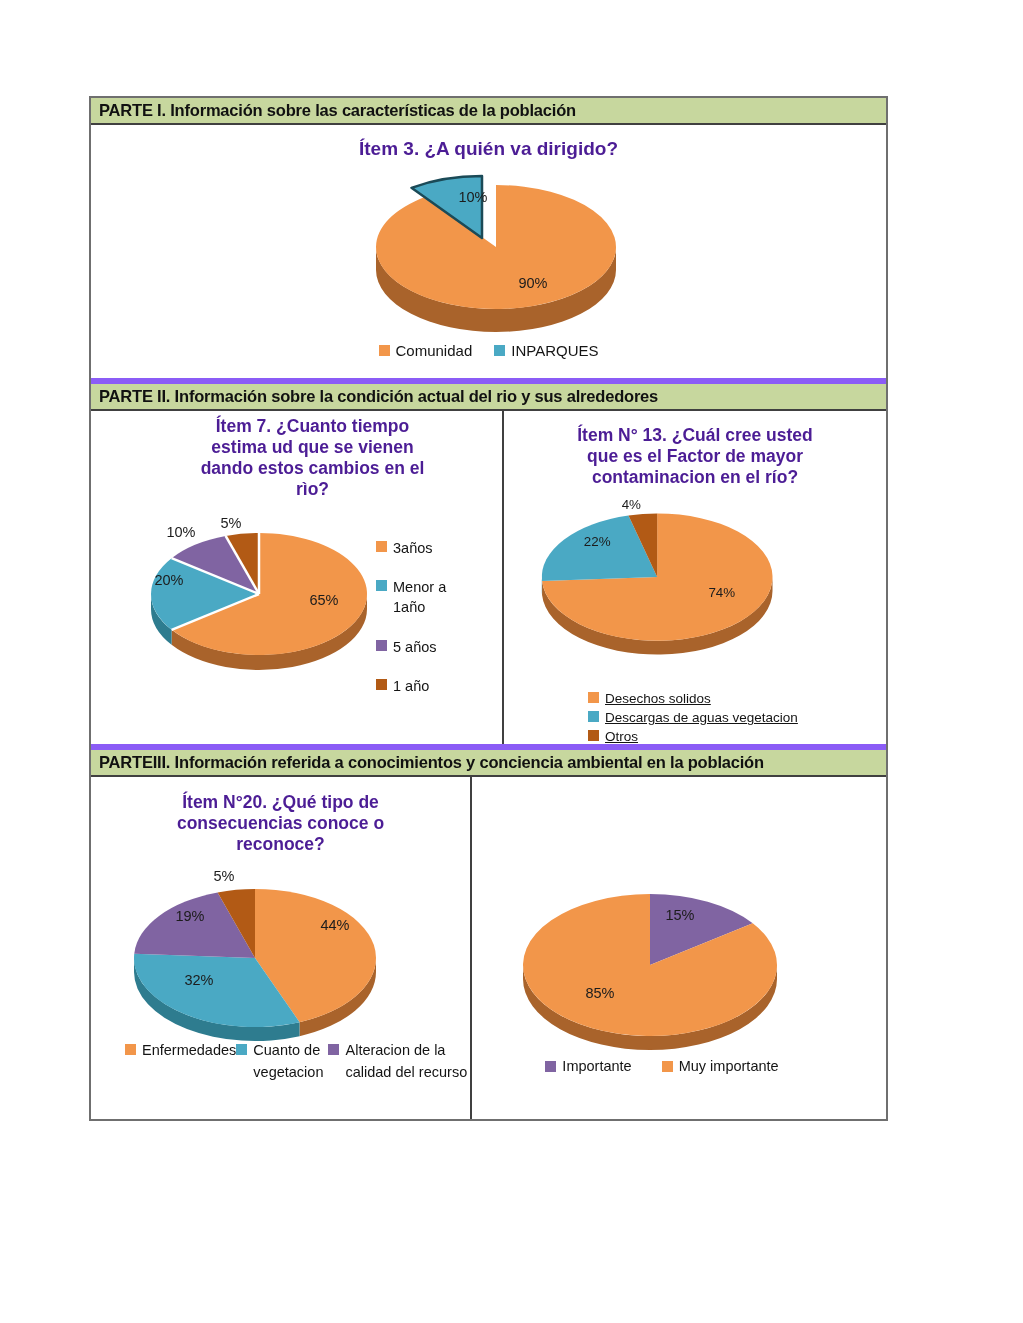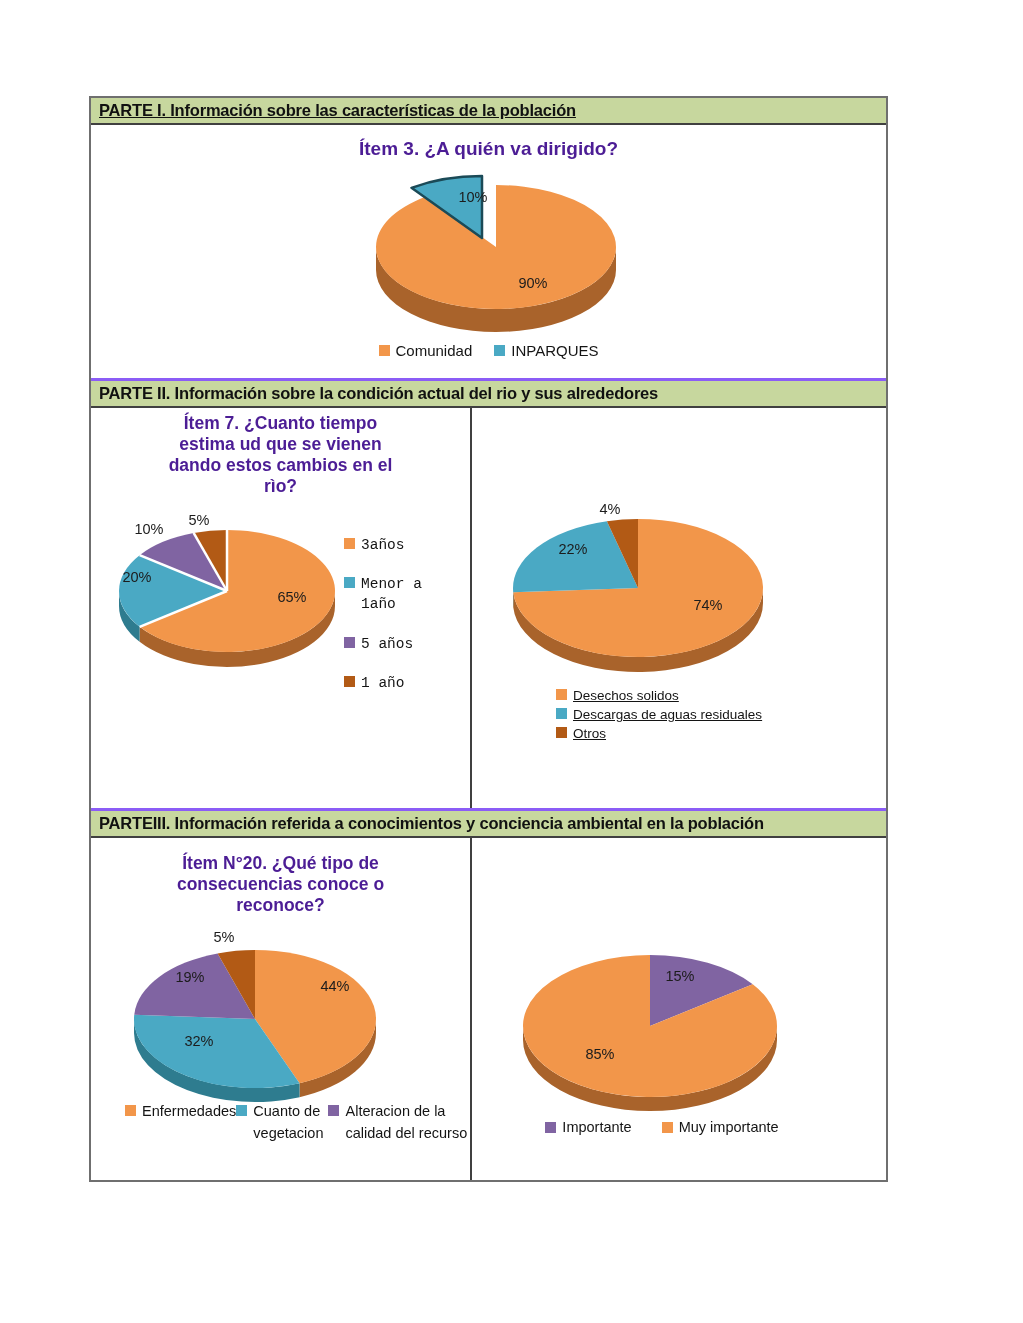--- a/index.html
+++ b/index.html
@@ -1,45 +1,45 @@
 <!DOCTYPE html>
 <html><head>
 <meta charset="utf-8">
 <style>
   html,body{margin:0;padding:0;background:#fff;}
   .page{position:relative;width:1023px;height:1323px;background:#ffffff;overflow:hidden;
         font-family:"Liberation Sans",sans-serif;color:#111;}
   .doc{position:absolute;left:89px;top:96px;width:799px;border:2px solid #6f6f6f;
        background:#fff;box-sizing:border-box;}
   .sec-header{background:#C7D79E;height:25px;line-height:25px;font-weight:700;font-size:16.5px;
-              padding-left:8px;border-top:3px solid #8b5cf6;border-bottom:2px solid #404040;
+              padding-left:8px;border-top:6px solid #8b5cf6;border-bottom:2px solid #404040;
               letter-spacing:-0.2px;white-space:nowrap;overflow:hidden;}
-  .doc .sec-header:first-child{border-top:none;text-decoration:underline;}
+  .doc .sec-header:first-child{border-top:none;}
   .row{display:flex;}
   .row1{height:253px;}
-  .row2{height:400px;}
+  .row2{height:333px;margin-left:32px;}
   .row3{height:342px;}
   .cell{position:relative;flex:1;min-width:0;}
   .cell.left{flex:0 0 379px;border-right:2px solid #404040;}
   .svg-holder{position:absolute;inset:0;}
   .svg-holder svg{display:block;width:100%;height:100%;}
   .chart-title{position:absolute;left:0;right:0;text-align:center;font-weight:700;color:#4c1d95;
                white-space:pre-line;z-index:2;}
   .c-item3  .chart-title{top:12px;font-size:19px;line-height:23px;}
   .c-item7  .chart-title{top:5px;font-size:17.5px;line-height:21px;}
   .c-item13 .chart-title{top:14px;font-size:17.5px;line-height:21px;}
   .c-item20 .chart-title{top:15px;font-size:17.5px;line-height:21px;}
   .c-item21 .chart-title{top:15px;font-size:17.5px;line-height:21px;}
   .legend{position:absolute;display:flex;z-index:2;color:#141414;}
   .legend-item{display:flex;align-items:flex-start;}
   .swatch{flex:0 0 auto;width:11px;height:11px;margin:3px 6px 0 0;}
   .c-item3  .legend{left:0;right:0;top:217px;justify-content:center;gap:22px;font-size:15px;}
   .c-item7  .legend{left:253px;top:127px;height:158px;flex-direction:column;
                     justify-content:space-between;font-size:14.5px;line-height:20px;}
-  .c-item7  .legend-label{display:inline-block;max-width:64px;font-family:Liberation Mono, monospace;}
+  .c-item7  .legend-label{display:inline-block;max-width:64px;}
   .c-item13 .legend{left:84px;top:278px;flex-direction:column;font-size:13.5px;line-height:19px;text-decoration:underline;}
   .c-item20 .legend{left:34px;top:262px;flex-direction:row;font-size:14.5px;line-height:22px;}
   .c-item20 .swatch{margin-top:5px;}
   .c-item21 .legend{left:0;right:0;top:281px;justify-content:center;gap:30px;font-size:14.5px;
                     transform:translateX(-17px);}
 </style>
 </head>
 <body>
 
 <div class="page">
@@ -109,40 +109,43 @@
               <span class="swatch" style="background: rgb(128, 100, 162);"></span>
               <span class="legend-label">5 años</span>
             </span>
             <span class="legend-item">
               <span class="swatch" style="background: rgb(178, 90, 21);"></span>
               <span class="legend-label">1 año</span>
             </span>
           </div>
       </div>
       <div class="cell c-item13" id="cell-item13">
+        <div class="chart-title">Ítem N° 13. ¿Cuál cree usted
+que es el Factor de mayor
+contaminacion en el río?</div>
         <div class="svg-holder">
             <svg viewBox="0 0 414 333" preserveAspectRatio="xMinYMin meet">
               <path d="M291 180 A125 69 0 0 1 41.246658946466056 184.33254584752262 l0 15 A125 69 0 0 0 291 195 Z" fill="#A9632B"></path>
               <path d="M41.246658946466056 184.33254584752262 A125 69 0 0 1 41 180 l0 15 A125 69 0 0 0 41.246658946466056 199.33254584752262 Z" fill="#2E7C8F"></path>
               <path d="M166 180 L166 111 A125 69 0 1 1 41.246658946466056 184.33254584752262 Z" fill="#F2964A"></path>
               <path d="M166 180 L41.246658946466056 184.33254584752262 A125 69 0 0 1 134.91376410439307 113.16776188212447 Z" fill="#4AA9C4"></path>
               <path d="M166 180 L134.91376410439307 113.16776188212447 A125 69 0 0 1 165.99999999999997 111 Z" fill="#B25A15"></path>
               <text x="236" y="202" text-anchor="middle" fill="#1c1c1c" font-size="14.5" font-family="&quot;Liberation Sans&quot;, sans-serif">74%</text>
               <text x="101" y="146" text-anchor="middle" fill="#1c1c1c" font-size="14.5" font-family="&quot;Liberation Sans&quot;, sans-serif">22%</text>
               <text x="138" y="106" text-anchor="middle" fill="#1c1c1c" font-size="14.5" font-family="&quot;Liberation Sans&quot;, sans-serif">4%</text>
             </svg>
           </div>
         <div class="legend">
             <span class="legend-item">
               <span class="swatch" style="background: rgb(242, 150, 74);"></span>
               <span class="legend-label">Desechos solidos</span>
             </span>
             <span class="legend-item">
               <span class="swatch" style="background: rgb(74, 169, 196);"></span>
-              <span class="legend-label">Descargas de aguas residuales</span>
+              <span class="legend-label">Descargas de aguas vegetacion</span>
             </span>
             <span class="legend-item">
               <span class="swatch" style="background: rgb(178, 90, 21);"></span>
               <span class="legend-label">Otros</span>
             </span>
           </div>
       </div>
     </div>
 
     <div class="sec-header">PARTEIII. Información referida a conocimientos y conciencia ambiental en la población</div>

